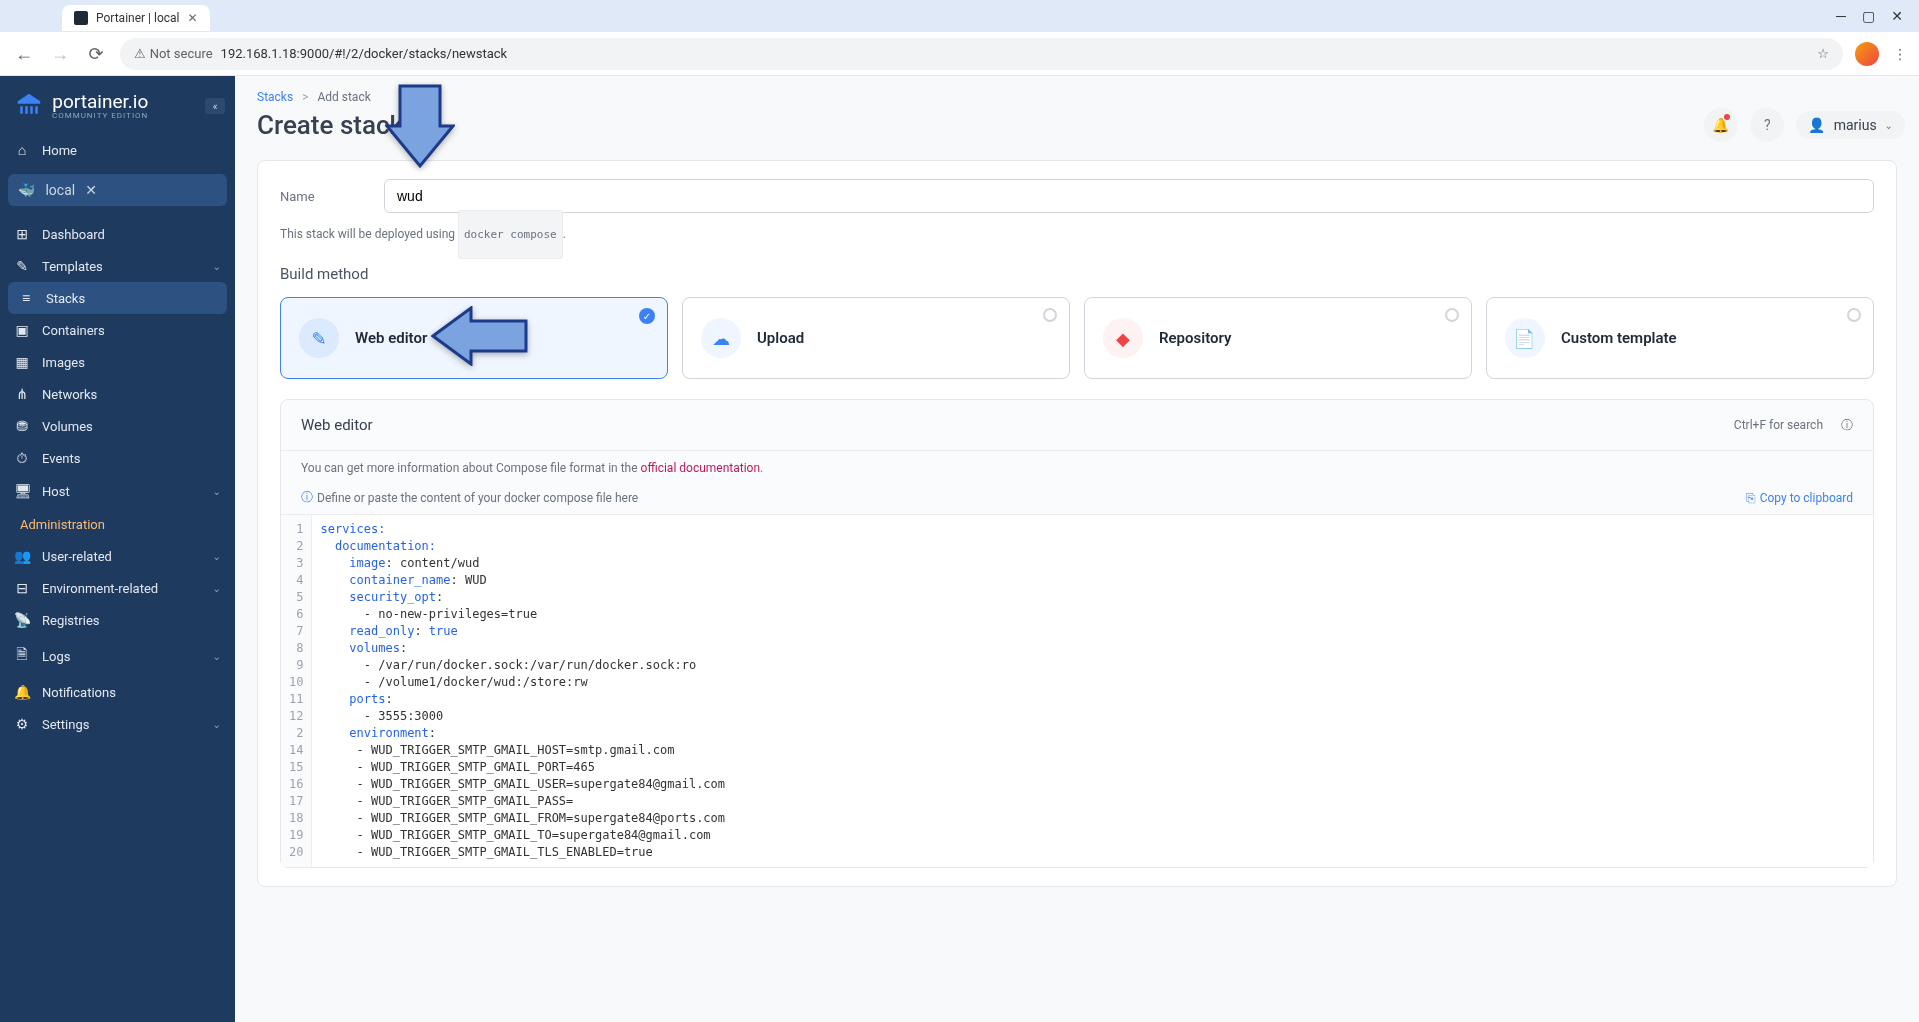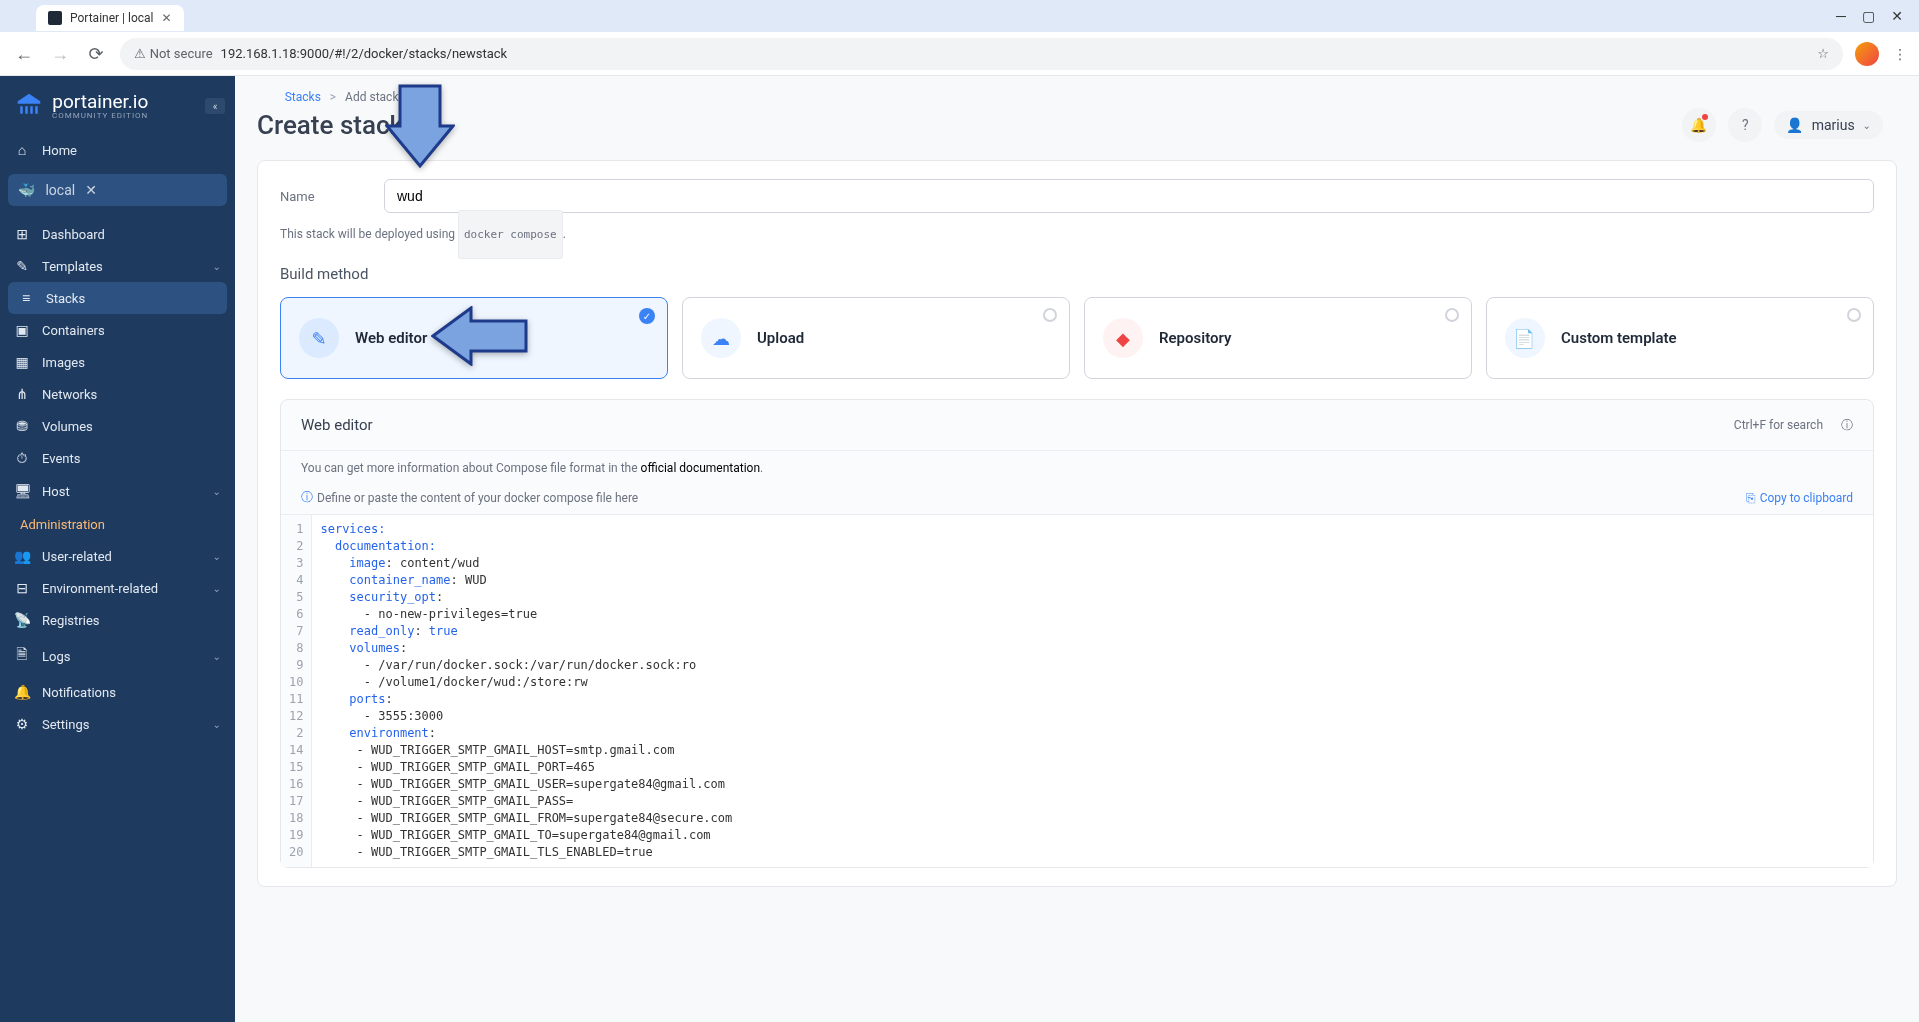--- a/index.html
+++ b/index.html
@@ -1,19 +1,19 @@
 <!DOCTYPE html>
 <html><head>
 <meta charset="utf-8">
 <style>
 * { margin: 0; padding: 0; box-sizing: border-box; }
 body { font-family: -apple-system, BlinkMacSystemFont, "Segoe UI", Roboto, sans-serif; font-size: 14px; color: #333; background: #fff; overflow: hidden; }
 
 
-.browser-chrome { background: #dfe9f7; height: 32px; display: flex; align-items: center; padding: 0 8px; }
+.browser-chrome { background: #dfe9f7; height: 32px; display: flex; align-items: center; padding: 0 8px; gap: 26px; }
 .browser-tab { background: #fff; border-radius: 8px 8px 0 0; padding: 6px 12px; display: flex; align-items: center; gap: 8px; font-size: 12px; margin-top: 4px; }
 .browser-tab-icon { width: 14px; height: 14px; background: #1f2937; border-radius: 2px; }
 .browser-tab-close { color: #666; cursor: pointer; }
 .window-controls { margin-left: auto; display: flex; gap: 16px; color: #333; padding-right: 8px; }
 
 .browser-toolbar { background: #fff; height: 44px; display: flex; align-items: center; padding: 0 12px; gap: 12px; border-bottom: 1px solid #e5e7eb; }
 .nav-btn { color: #5f6368; font-size: 18px; cursor: pointer; width: 24px; text-align: center; }
 .nav-btn.disabled { color: #bbb; }
 .address-bar { flex: 1; background: #f1f3f4; border-radius: 20px; height: 32px; display: flex; align-items: center; padding: 0 14px; gap: 8px; font-size: 13px; color: #333; }
 .not-secure { color: #5f6368; display: flex; align-items: center; gap: 4px; }
@@ -37,21 +37,21 @@
 .nav-item .chev { margin-left: auto; font-size: 10px; color: #94a3b8; }
 
 .env-item { background: #2d5282; border-radius: 6px; margin: 8px; padding: 8px 10px; display: flex; align-items: center; gap: 10px; }
 .env-icon { color: #3b82f6; }
 
 .nav-section { margin-top: 4px; }
 .nav-section-title { color: #fdba74; font-size: 13px; padding: 10px 14px 8px 20px; }
 
 
 .main { flex: 1; background: #f8f9fa; overflow-y: auto; position: relative; }
-.header-row { display: flex; padding: 14px 36px 0 22px; align-items: flex-start; text-align: center; }
+.header-row { display: flex; padding: 14px 14px 0 22px; align-items: flex-start; }
 .breadcrumb { font-size: 12px; color: #6b7280; }
 .breadcrumb a { color: #3b82f6; text-decoration: none; }
 .page-title { font-size: 26px; font-weight: 500; color: #374151; margin-top: 6px; display: flex; align-items: center; gap: 8px; }
 .refresh-icon { color: #6b7280; font-size: 18px; }
 
 .header-actions { margin-left: auto; display: flex; align-items: center; gap: 12px; padding-top: 18px; }
 .icon-btn { width: 34px; height: 34px; border-radius: 50%; background: #f1f3f5; display: flex; align-items: center; justify-content: center; color: #6b7280; cursor: pointer; position: relative; }
 .notif-dot { position: absolute; top: 6px; right: 8px; width: 6px; height: 6px; background: #ef4444; border-radius: 50%; }
 .user-chip { display: flex; align-items: center; gap: 8px; background: #f1f3f5; border-radius: 18px; padding: 6px 12px; cursor: pointer; color: #374151; }
 
@@ -76,21 +76,21 @@
 .method-card .method-icon.tpl { background: #eff6ff; color: #3b82f6; }
 .method-title { font-weight: 600; color: #1f2937; font-size: 15px; }
 .method-radio { position: absolute; top: 10px; right: 12px; width: 14px; height: 14px; border-radius: 50%; border: 2px solid #d1d5db; }
 .method-card.selected .method-check { position: absolute; top: 10px; right: 12px; width: 16px; height: 16px; border-radius: 50%; background: #3b82f6; color: #fff; display: flex; align-items: center; justify-content: center; font-size: 10px; }
 
 .editor-panel { border: 1px solid #e5e7eb; border-radius: 8px; margin-top: 20px; background: #fafbfc; }
 .editor-header { padding: 16px 20px; border-bottom: 1px solid #eaecef; display: flex; align-items: center; }
 .editor-title { font-size: 15px; color: #374151; }
 .editor-search { margin-left: auto; font-size: 12px; color: #6b7280; display: flex; align-items: center; gap: 18px; }
 .editor-help { font-size: 12px; color: #6b7280; padding: 10px 20px 0 20px; }
-.editor-help a { color: #000000; text-decoration: none; }
+.editor-help a { color: #be185d; text-decoration: none; }
 
 .editor-toolbar { display: flex; padding: 14px 20px 8px 20px; font-size: 12px; color: #6b7280; align-items: center; }
 .editor-toolbar .info-icon { color: #3b82f6; margin-right: 4px; }
 .copy-link { margin-left: auto; color: #3b82f6; display: flex; align-items: center; gap: 4px; cursor: pointer; }
 
 .code-editor { background: #fff; font-family: Menlo, Consolas, monospace; font-size: 12px; display: flex; border-top: 1px solid #eaecef; }
 .gutter { background: #fafbfc; color: #9ca3af; padding: 6px 8px; text-align: right; user-select: none; border-right: 1px solid #eaecef; }
 .gutter div { height: 17px; line-height: 17px; }
 .code-lines { padding: 6px 8px; flex: 1; }
 .code-lines div { height: 17px; line-height: 17px; white-space: pre; }
@@ -354,21 +354,21 @@
             <div><span class="kw">    volumes</span><span>:</span></div>
             <div><span>      - /var/run/docker.sock:/var/run/docker.sock:ro</span></div>
             <div><span>      - /volume1/docker/wud:/store:rw</span></div>
             <div><span class="kw">    ports</span><span>:</span></div>
             <div><span>      - 3555:3000</span></div>
             <div><span class="kw">    environment</span><span>:</span></div>
             <div><span>     - WUD_TRIGGER_SMTP_GMAIL_HOST=smtp.gmail.com</span></div>
             <div><span>     - WUD_TRIGGER_SMTP_GMAIL_PORT=465</span></div>
             <div><span>     - WUD_TRIGGER_SMTP_GMAIL_USER=supergate84@gmail.com</span></div>
             <div><span>     - WUD_TRIGGER_SMTP_GMAIL_PASS=</span></div>
-            <div><span>     - WUD_TRIGGER_SMTP_GMAIL_FROM=supergate84@secure.com</span></div>
+            <div><span>     - WUD_TRIGGER_SMTP_GMAIL_FROM=supergate84@ports.com</span></div>
             <div><span>     - WUD_TRIGGER_SMTP_GMAIL_TO=supergate84@gmail.com</span></div>
             <div><span>     - WUD_TRIGGER_SMTP_GMAIL_TLS_ENABLED=true</span></div>
           </div>
         </div>
       </div>
     </div>
   </div>
 </div>
 
 </body></html>

